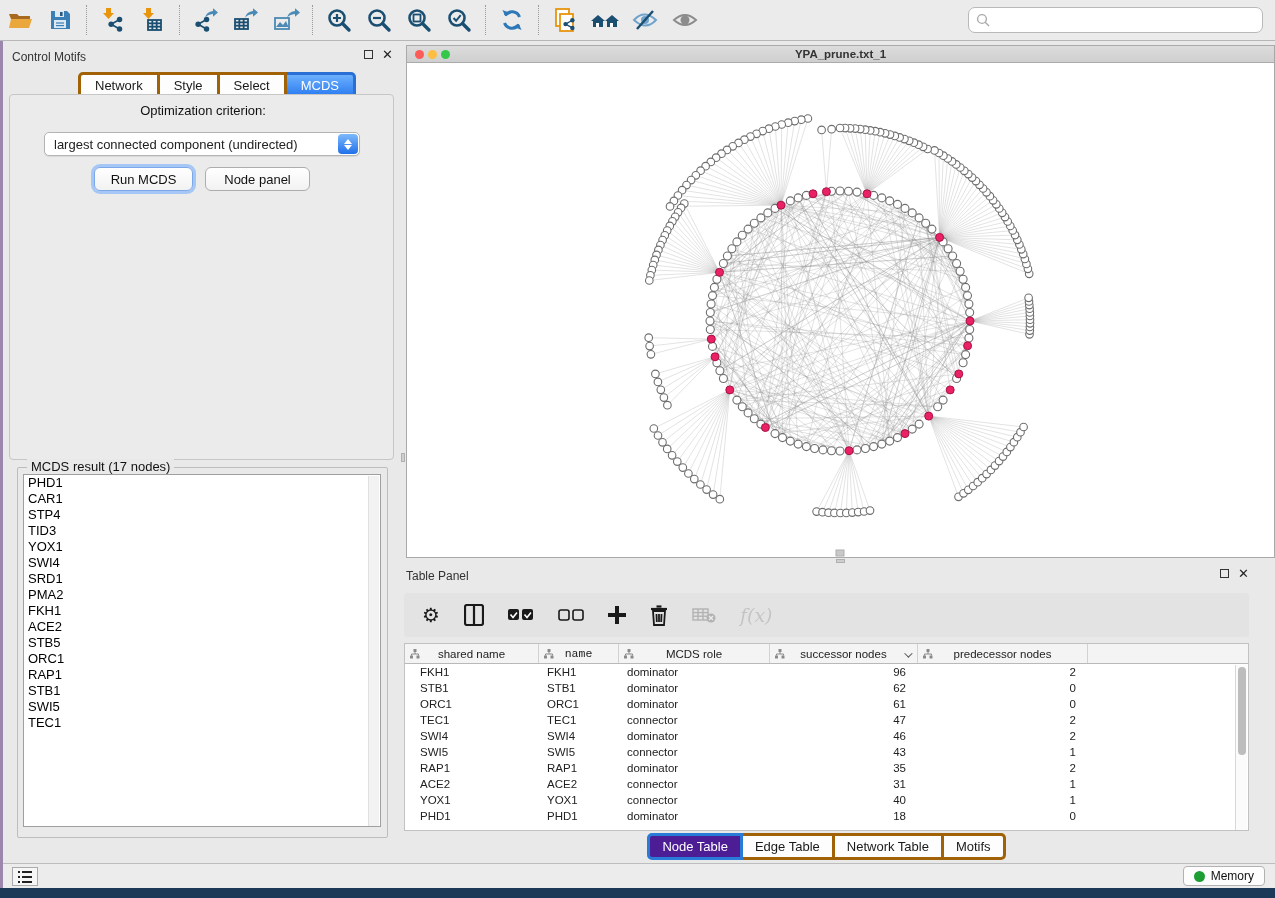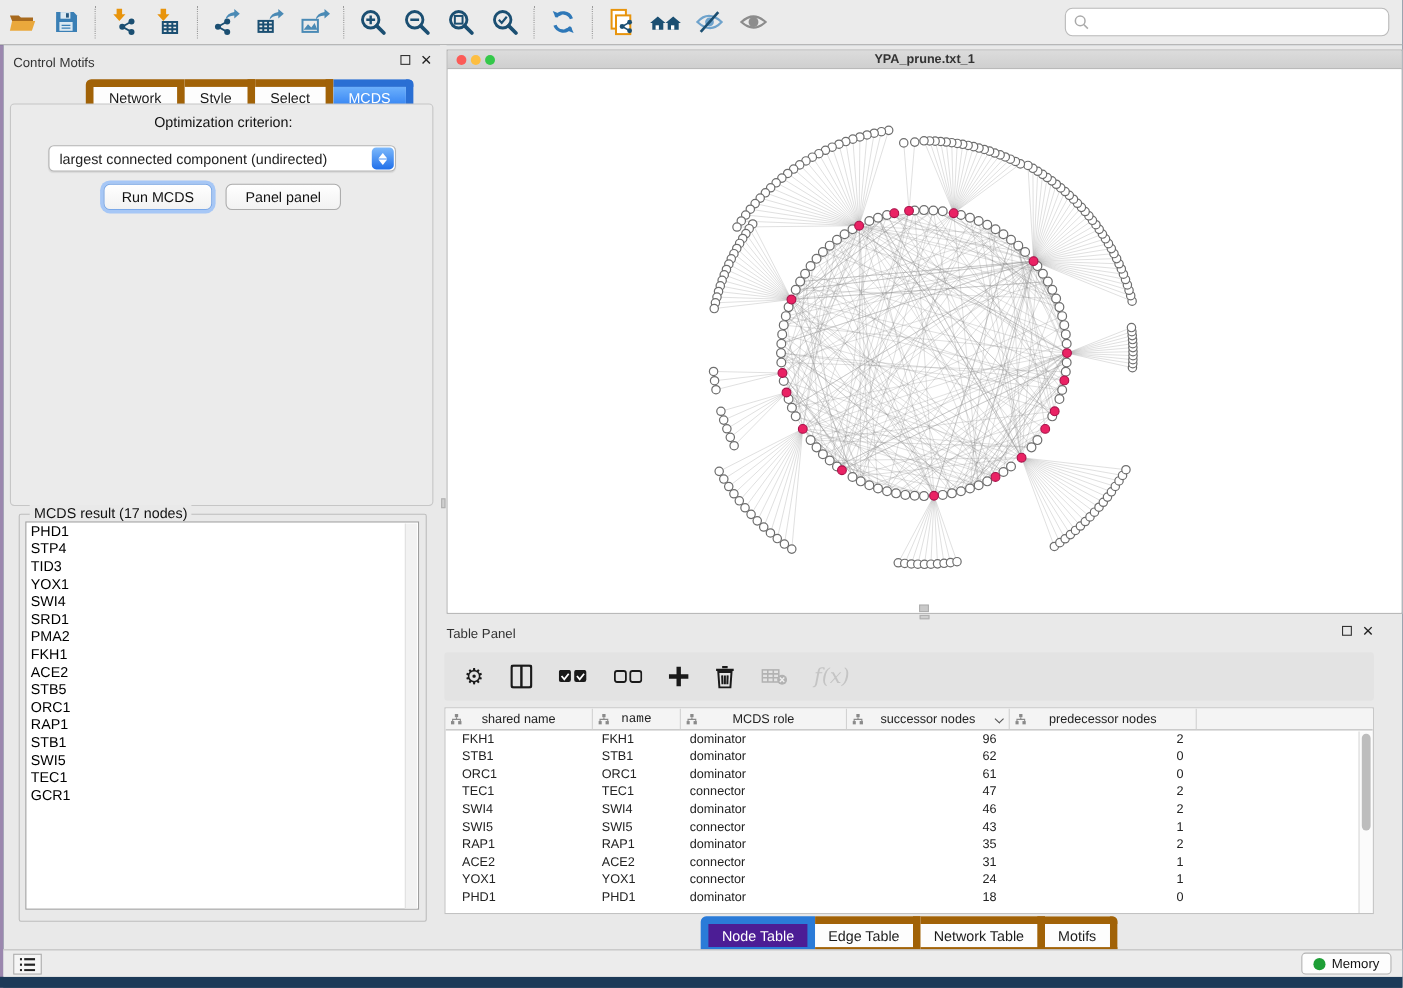--- a/index.html
+++ b/index.html
@@ -20,21 +20,21 @@
   #app-bg { left:3px; top:41px; width:1272px; height:847px; background:#e9e9e9; }
 
   
   #control-panel { left:3px; top:41px; width:400px; height:822px; }
   .panel-title { font-size:12px; color:#333; }
   #cp-title { left:9px; top:9px; }
   .win-btns { position:absolute; display:flex; gap:9px; color:#222; font-size:12px; align-items:center; }
   .float-glyph { width:9px; height:9px; border:1.4px solid #333; display:inline-block; }
   .x-glyph { font-weight:bold; font-size:13px; line-height:9px; }
   #cp-tabs { left:75px; top:31px; display:flex; }
-  .seg { border:7px solid #a16207; background:#fdfdfd; font-size:13px; padding:3px 14px; color:#1a1a1a; cursor:pointer; }
+  .seg { border:3px solid #a16207; background:#fdfdfd; font-size:13px; padding:3px 14px; color:#1a1a1a; cursor:pointer; }
   .seg:first-child { border-radius:5px 0 0 5px; }
   .seg:last-child { border-radius:0 5px 5px 0; }
   .seg + .seg { border-left:none; }
   .seg.active { background:linear-gradient(#6cb0fc,#2a7bf1); color:#fff; border-color:#2a6fd4; }
   #cp-body { left:6px; top:53px; width:385px; height:366px; background:#ebebeb; border:1px solid #c6c6c6; border-radius:4px; }
   #opt-label { top:62px; width:100%; text-align:center; font-size:13px; color:#111; }
   #opt-select { left:41px; top:91px; width:316px; height:24px; background:#fff; border:1px solid #b4b4b4; border-radius:5px; font-size:13px; display:flex; align-items:center; padding-left:9px; cursor:pointer; box-shadow:0 1px 1px rgba(0,0,0,.08); }
   #opt-stepper { position:absolute; right:1px; top:1px; width:20px; height:20px; border-radius:4px; background:linear-gradient(#7db9fb,#2070ea); display:flex; flex-direction:column; align-items:center; justify-content:center; gap:1px; }
   .tri-up { width:0; height:0; border-left:4px solid transparent; border-right:4px solid transparent; border-bottom:5px solid #fff; }
   .tri-dn { width:0; height:0; border-left:4px solid transparent; border-right:4px solid transparent; border-top:5px solid #fff; }
@@ -275,42 +275,42 @@
   <div id="cp-body" class="abs"></div>
   <div id="opt-select" class="abs">
     <span>largest connected component (undirected)</span>
     <span id="opt-stepper">
         <span class="tri-up"></span>
         <span class="tri-dn"></span>
       </span>
   </div>
   <div id="opt-label" class="abs">Optimization criterion:</div>
   <div id="run-btn" class="push-btn">Run MCDS</div>
-  <div id="close-btn" class="push-btn">Panel panel</div>
+  <div id="close-btn" class="push-btn">Node panel</div>
   <div id="mcds-group" class="abs">
     <div id="mcds-box"></div>
     <div id="mcds-legend">MCDS result (17 nodes)</div>
     <div id="mcds-list">
       <div id="mcds-items">
           <div class="mcds-item">PHD1</div>
+          <div class="mcds-item">CAR1</div>
           <div class="mcds-item">STP4</div>
           <div class="mcds-item">TID3</div>
           <div class="mcds-item">YOX1</div>
           <div class="mcds-item">SWI4</div>
           <div class="mcds-item">SRD1</div>
           <div class="mcds-item">PMA2</div>
           <div class="mcds-item">FKH1</div>
           <div class="mcds-item">ACE2</div>
           <div class="mcds-item">STB5</div>
           <div class="mcds-item">ORC1</div>
           <div class="mcds-item">RAP1</div>
           <div class="mcds-item">STB1</div>
           <div class="mcds-item">SWI5</div>
           <div class="mcds-item">TEC1</div>
-          <div class="mcds-item">GCR1</div>
         </div>
       <div id="mcds-scroll"></div>
     </div>
   </div>
 </div>
 
 <div id="v-split" class="abs">
     <div class="knob"></div>
   </div>
 <div id="h-split-knob" class="abs"></div>
@@ -1204,21 +1204,21 @@
           <div class="nt-cell" style="width: 134px; text-align: left; padding: 0px 0px 0px 15px;">ACE2</div>
           <div class="nt-cell" style="width: 80px; text-align: left; padding: 0px 0px 0px 8px;">ACE2</div>
           <div class="nt-cell" style="width: 151px; text-align: left; padding: 0px 0px 0px 8px;">connector</div>
           <div class="nt-cell" style="width: 148px; text-align: right; padding: 0px 12px 0px 0px;">31</div>
           <div class="nt-cell" style="width: 170px; text-align: right; padding: 0px 12px 0px 0px;">1</div>
         </div>
         <div class="nt-row">
           <div class="nt-cell" style="width: 134px; text-align: left; padding: 0px 0px 0px 15px;">YOX1</div>
           <div class="nt-cell" style="width: 80px; text-align: left; padding: 0px 0px 0px 8px;">YOX1</div>
           <div class="nt-cell" style="width: 151px; text-align: left; padding: 0px 0px 0px 8px;">connector</div>
-          <div class="nt-cell" style="width: 148px; text-align: right; padding: 0px 12px 0px 0px;">24</div>
+          <div class="nt-cell" style="width: 148px; text-align: right; padding: 0px 12px 0px 0px;">40</div>
           <div class="nt-cell" style="width: 170px; text-align: right; padding: 0px 12px 0px 0px;">1</div>
         </div>
         <div class="nt-row">
           <div class="nt-cell" style="width: 134px; text-align: left; padding: 0px 0px 0px 15px;">PHD1</div>
           <div class="nt-cell" style="width: 80px; text-align: left; padding: 0px 0px 0px 8px;">PHD1</div>
           <div class="nt-cell" style="width: 151px; text-align: left; padding: 0px 0px 0px 8px;">dominator</div>
           <div class="nt-cell" style="width: 148px; text-align: right; padding: 0px 12px 0px 0px;">18</div>
           <div class="nt-cell" style="width: 170px; text-align: right; padding: 0px 12px 0px 0px;">0</div>
         </div>
       </div>

